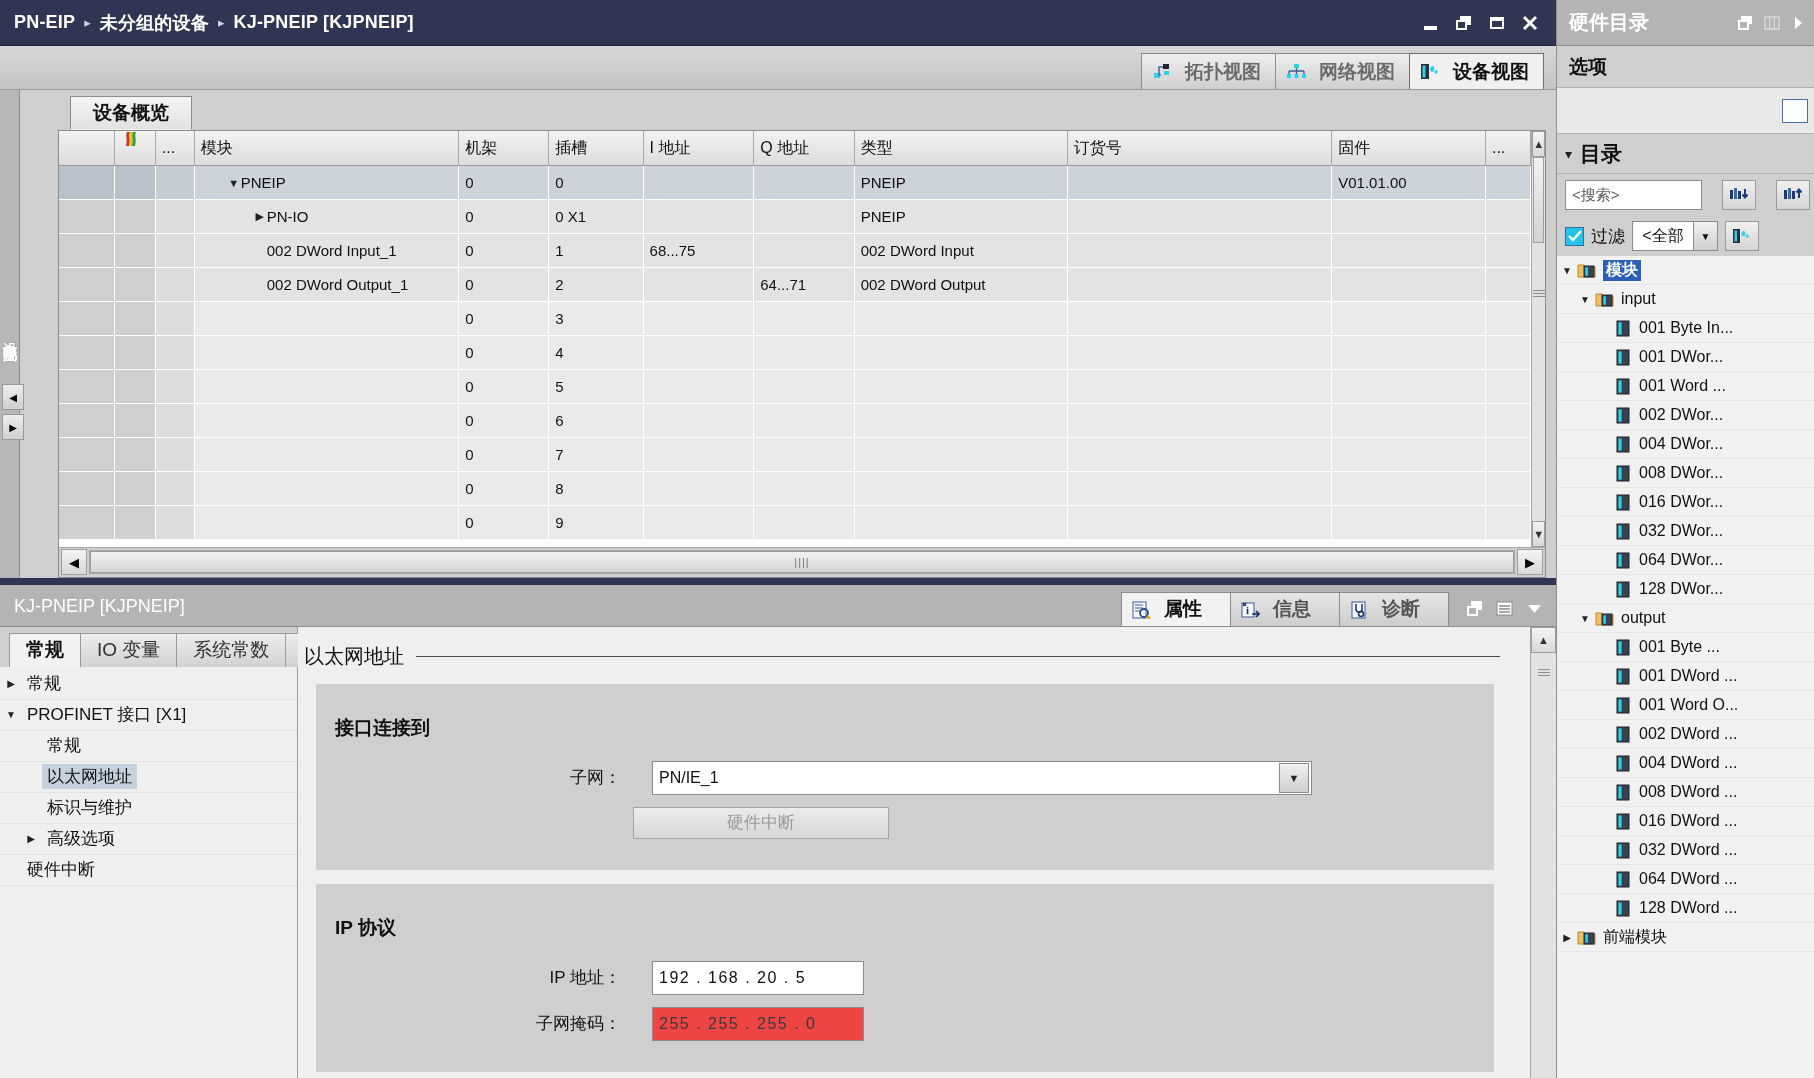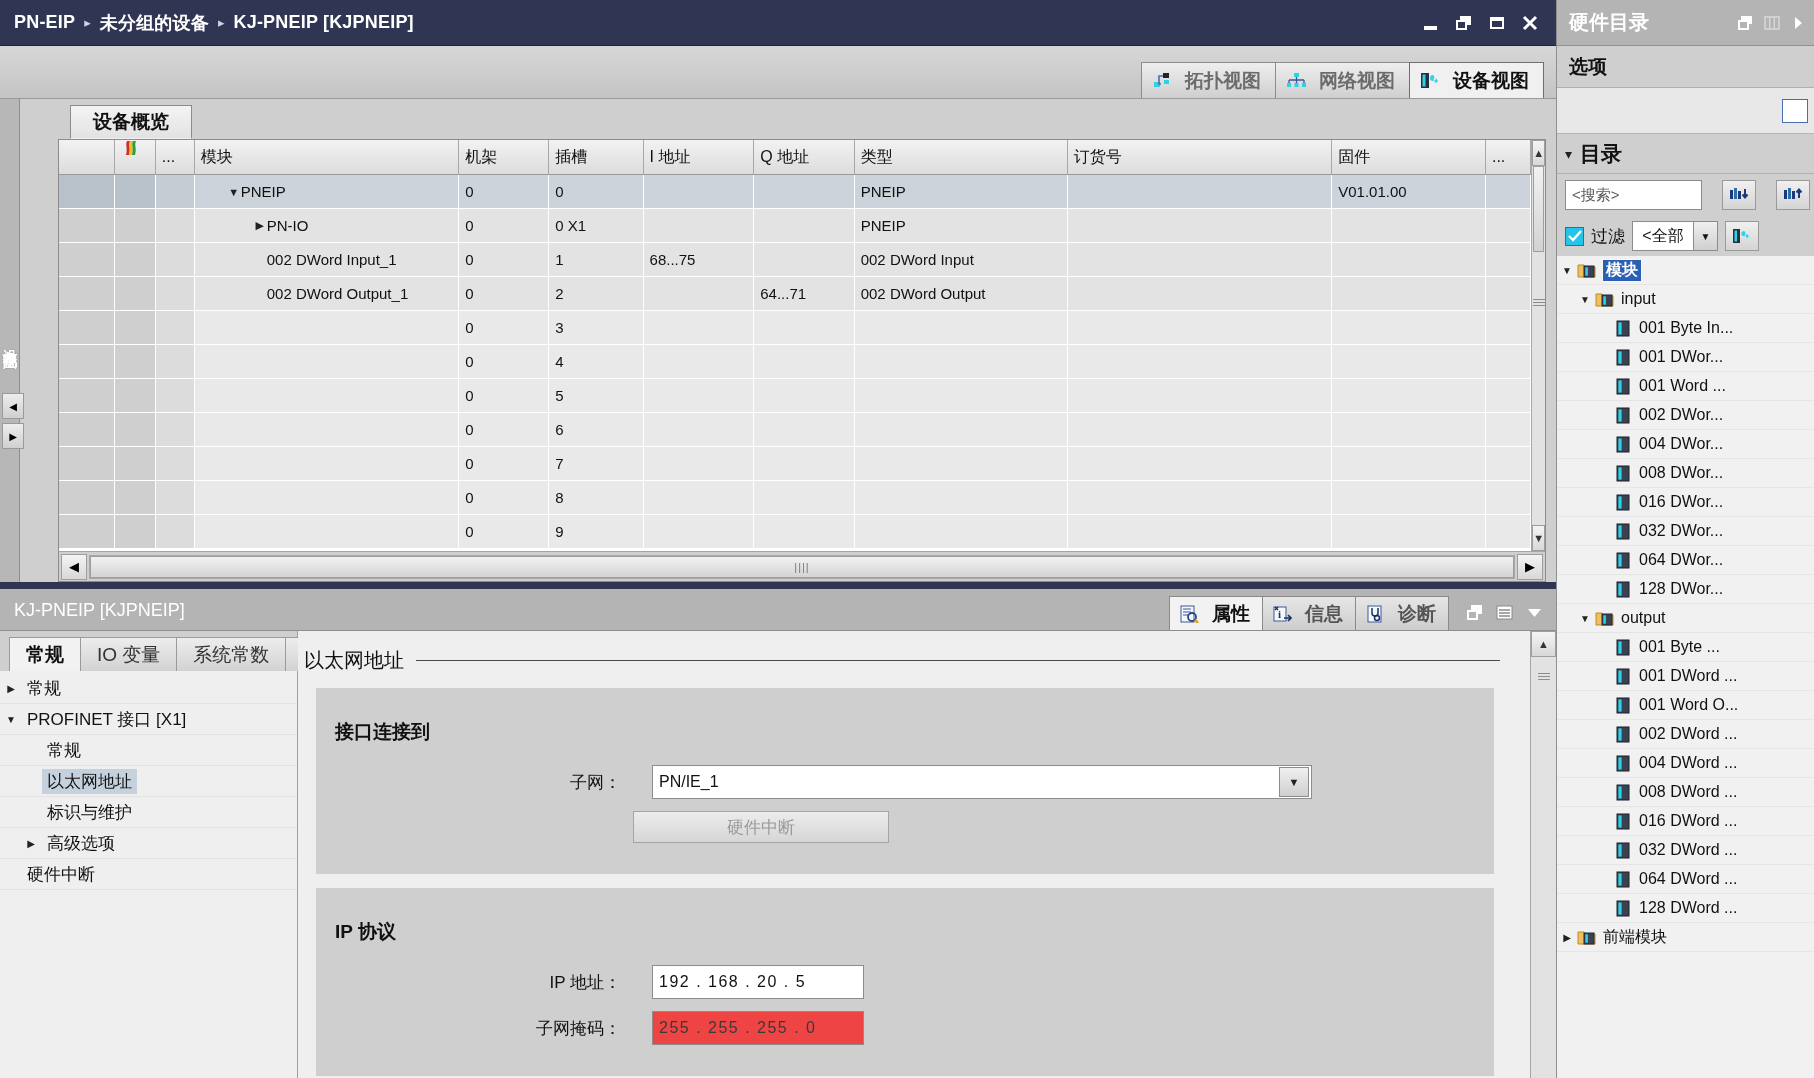--- a/index.html
+++ b/index.html
@@ -27,21 +27,21 @@
   }
   .bc { font-size: 18px; font-weight: bold; letter-spacing: .2px; white-space: nowrap; }
   .bc-sep { margin: 0 9px; font-size: 13px; color: #cfd3e2; }
   .title-spacer { flex: 1 1 auto; }
   .wbtns { display: flex; align-items: center; gap: 13px; padding-right: 6px; }
   .wbtn { width: 20px; height: 20px; position: relative; cursor: pointer; }
   .wbtn svg { display: block; }
 
   
   .viewbar {
-    height: 53px; background: #cdcdcd; flex: 0 0 auto;
+    height: 44px; background: #cdcdcd; flex: 0 0 auto;
     display: flex; align-items: flex-end; justify-content: flex-end;
     padding-right: 12px; border-bottom: 1px solid #9a9a9a;
     background: linear-gradient(#d7d7d7, #c4c4c4);
   }
   .vtab {
     height: 36px; display: flex; align-items: center; gap: 7px;
     padding: 0 14px 0 10px; margin-left: -1px;
     border: 1px solid #8c8c8c; border-bottom: none;
     background: linear-gradient(#eeeeee, #cfcfcf);
     color: #6b6b6b; font-size: 19px; font-weight: bold; white-space: nowrap;
@@ -138,21 +138,21 @@
   .prophdr {
     height: 42px; background: #b4b4b4; flex: 0 0 auto;
     display: flex; align-items: flex-end; padding-left: 14px;
     border-bottom: 1px solid #8f8f8f;
   }
   .prophdr .ptitle { font-size: 18px; color: #ffffff; font-weight: normal;
                      padding-bottom: 9px; white-space: nowrap; }
   .prophdr .pspacer { flex: 1 1 auto; }
   .ptab {
     height: 34px; display: flex; align-items: center; gap: 6px;
-    padding: 0 12px 0 10px; margin-left: -1px;
+    padding: 0 28px 0 10px; margin-left: -1px;
     border: 1px solid #8a8a8a; border-bottom: none;
     background: linear-gradient(#e6e6e6,#cdcdcd);
     font-size: 19px; font-weight: bold; color: #555; cursor: pointer; white-space: nowrap;
   }
   .ptab.active { background: #f2f2f2; color: #111; }
   .phdr-icons { display:flex; align-items:center; gap:11px; padding: 0 12px 8px 16px; }
   .phdr-icons .hi { width: 19px; height: 19px; cursor: pointer; }
 
   .propbody { flex: 1 1 auto; display: flex; min-height: 0; background: #f0f0f0; }
   .propleft { width: 298px; display: flex; flex-direction: column; min-height: 0;

